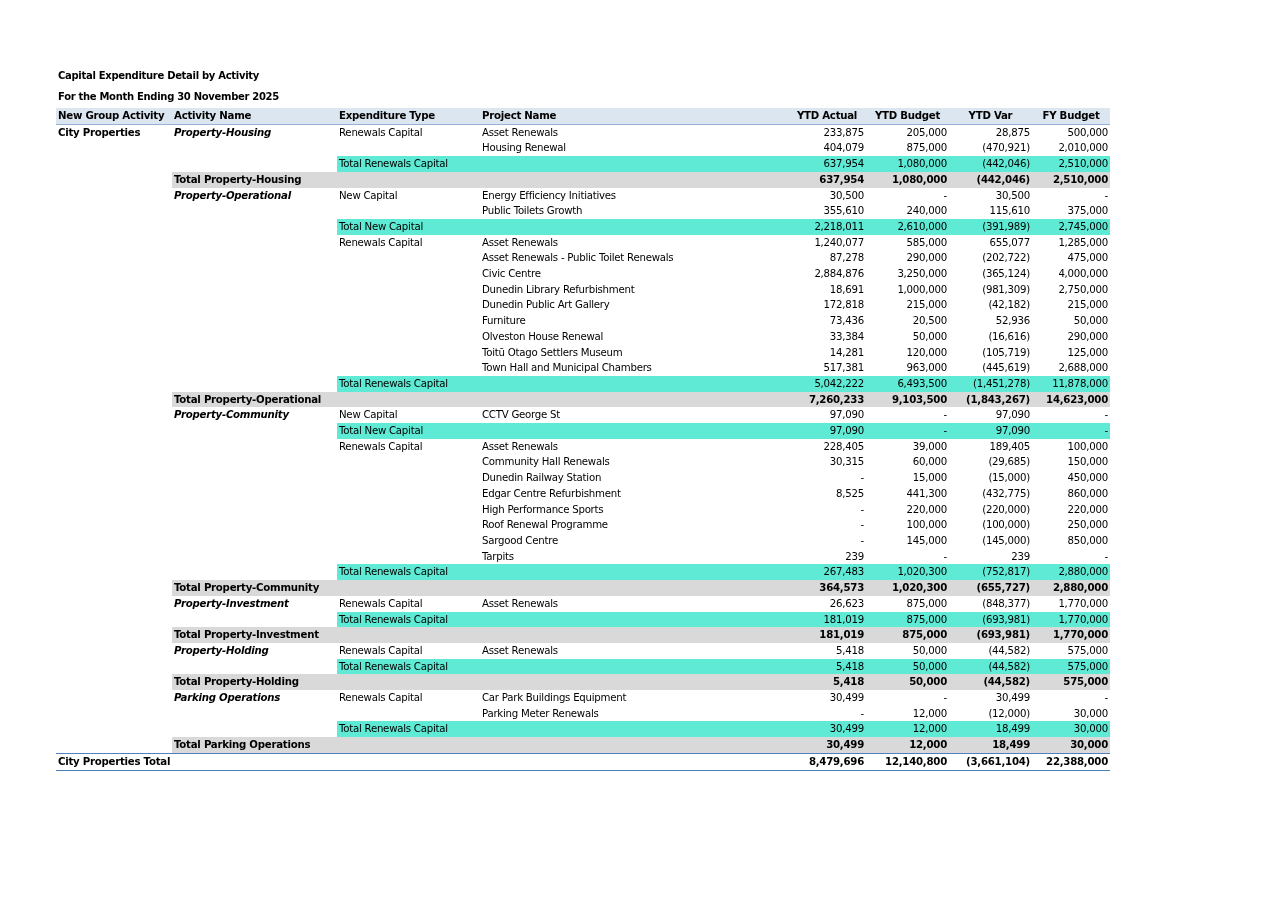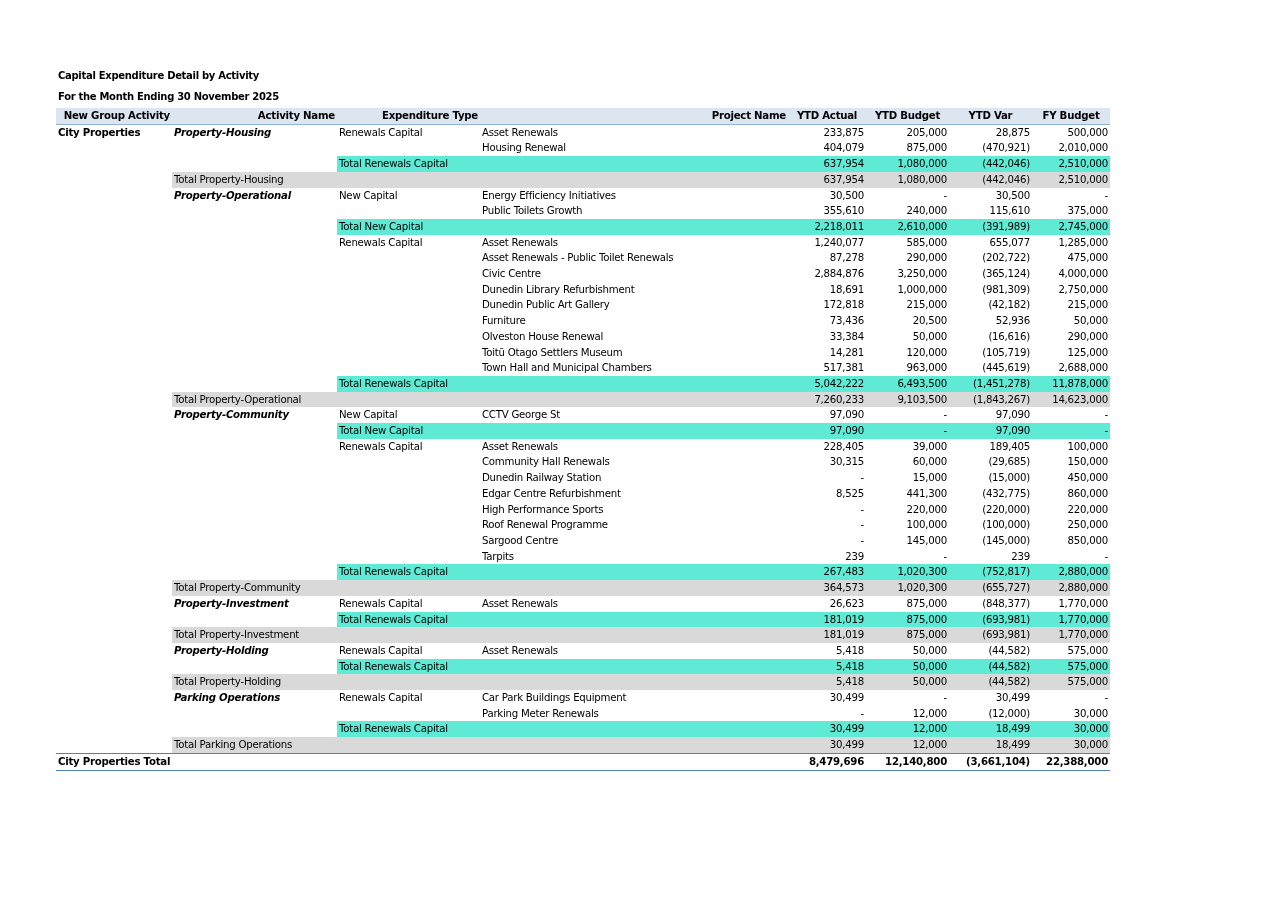--- a/index.html
+++ b/index.html
@@ -1,36 +1,36 @@
 <!DOCTYPE html>
 <html><head>
   <meta charset="utf-8">
   <style>
     html, body { margin: 0; padding: 0; background: #ffffff; }
     body { width: 1283px; height: 907px; position: relative; font-family: "Liberation Sans", sans-serif; color: #000; }
     .titles { position: absolute; left: 58px; top: 65px; }
     .title-line { font-family: "DejaVu Sans", sans-serif; font-weight: bold; font-size: 10px; line-height: 21px; letter-spacing: -0.3px; }
     table.report { position: absolute; left: 56px; top: 108px; border-collapse: collapse; font-family: "DejaVu Sans", sans-serif; font-size: 10.2px; letter-spacing: -0.25px; }
     table.report td, table.report th { padding: 0 2px; height: 15.7px; line-height: 15.7px; white-space: nowrap; }
-    table.report th { background: #dce6f1; font-weight: bold; text-align: right; border-bottom: 1px solid #95b3d7; }
+    table.report th { background: #dce6f1; font-weight: bold; text-align: left; border-bottom: 1px solid #95b3d7; }
     table.report th.num { text-align: center; }
     .c1 { width: 112px; }
     .c2 { width: 161px; }
     .c3 { width: 139px; }
     .c4 { width: 304px; }
     .c5 { width: 74px; }
     .c6 { width: 79px; }
     .c7 { width: 79px; }
     .c8 { width: 74px; }
     td.num { text-align: right; }
     td.ind1 { padding-left: 12px; margin-left: 35px; }
     td.ind2 { padding-left: 12px; font-style: italic; }
     td.ind3 { padding-left: 12px; }
     tr.sub td.sh { background: #5eead4; }
-    tr.tot td.th { background: #d9d9d9; font-weight: normal; }
+    tr.tot td.th { background: #d9d9d9; font-weight: bold; }
     tr.grand td { font-weight: bold; border-top: 1px solid #4f81bd; border-bottom: 1px solid #4f81bd; }
     .b { font-weight: bold; }
   </style>
 </head>
 <body>
 
 <div class="titles">
   <div class="title-line">Capital Expenditure Detail by Activity</div>
   <div class="title-line">For the Month Ending 30 November 2025</div>
 </div>

